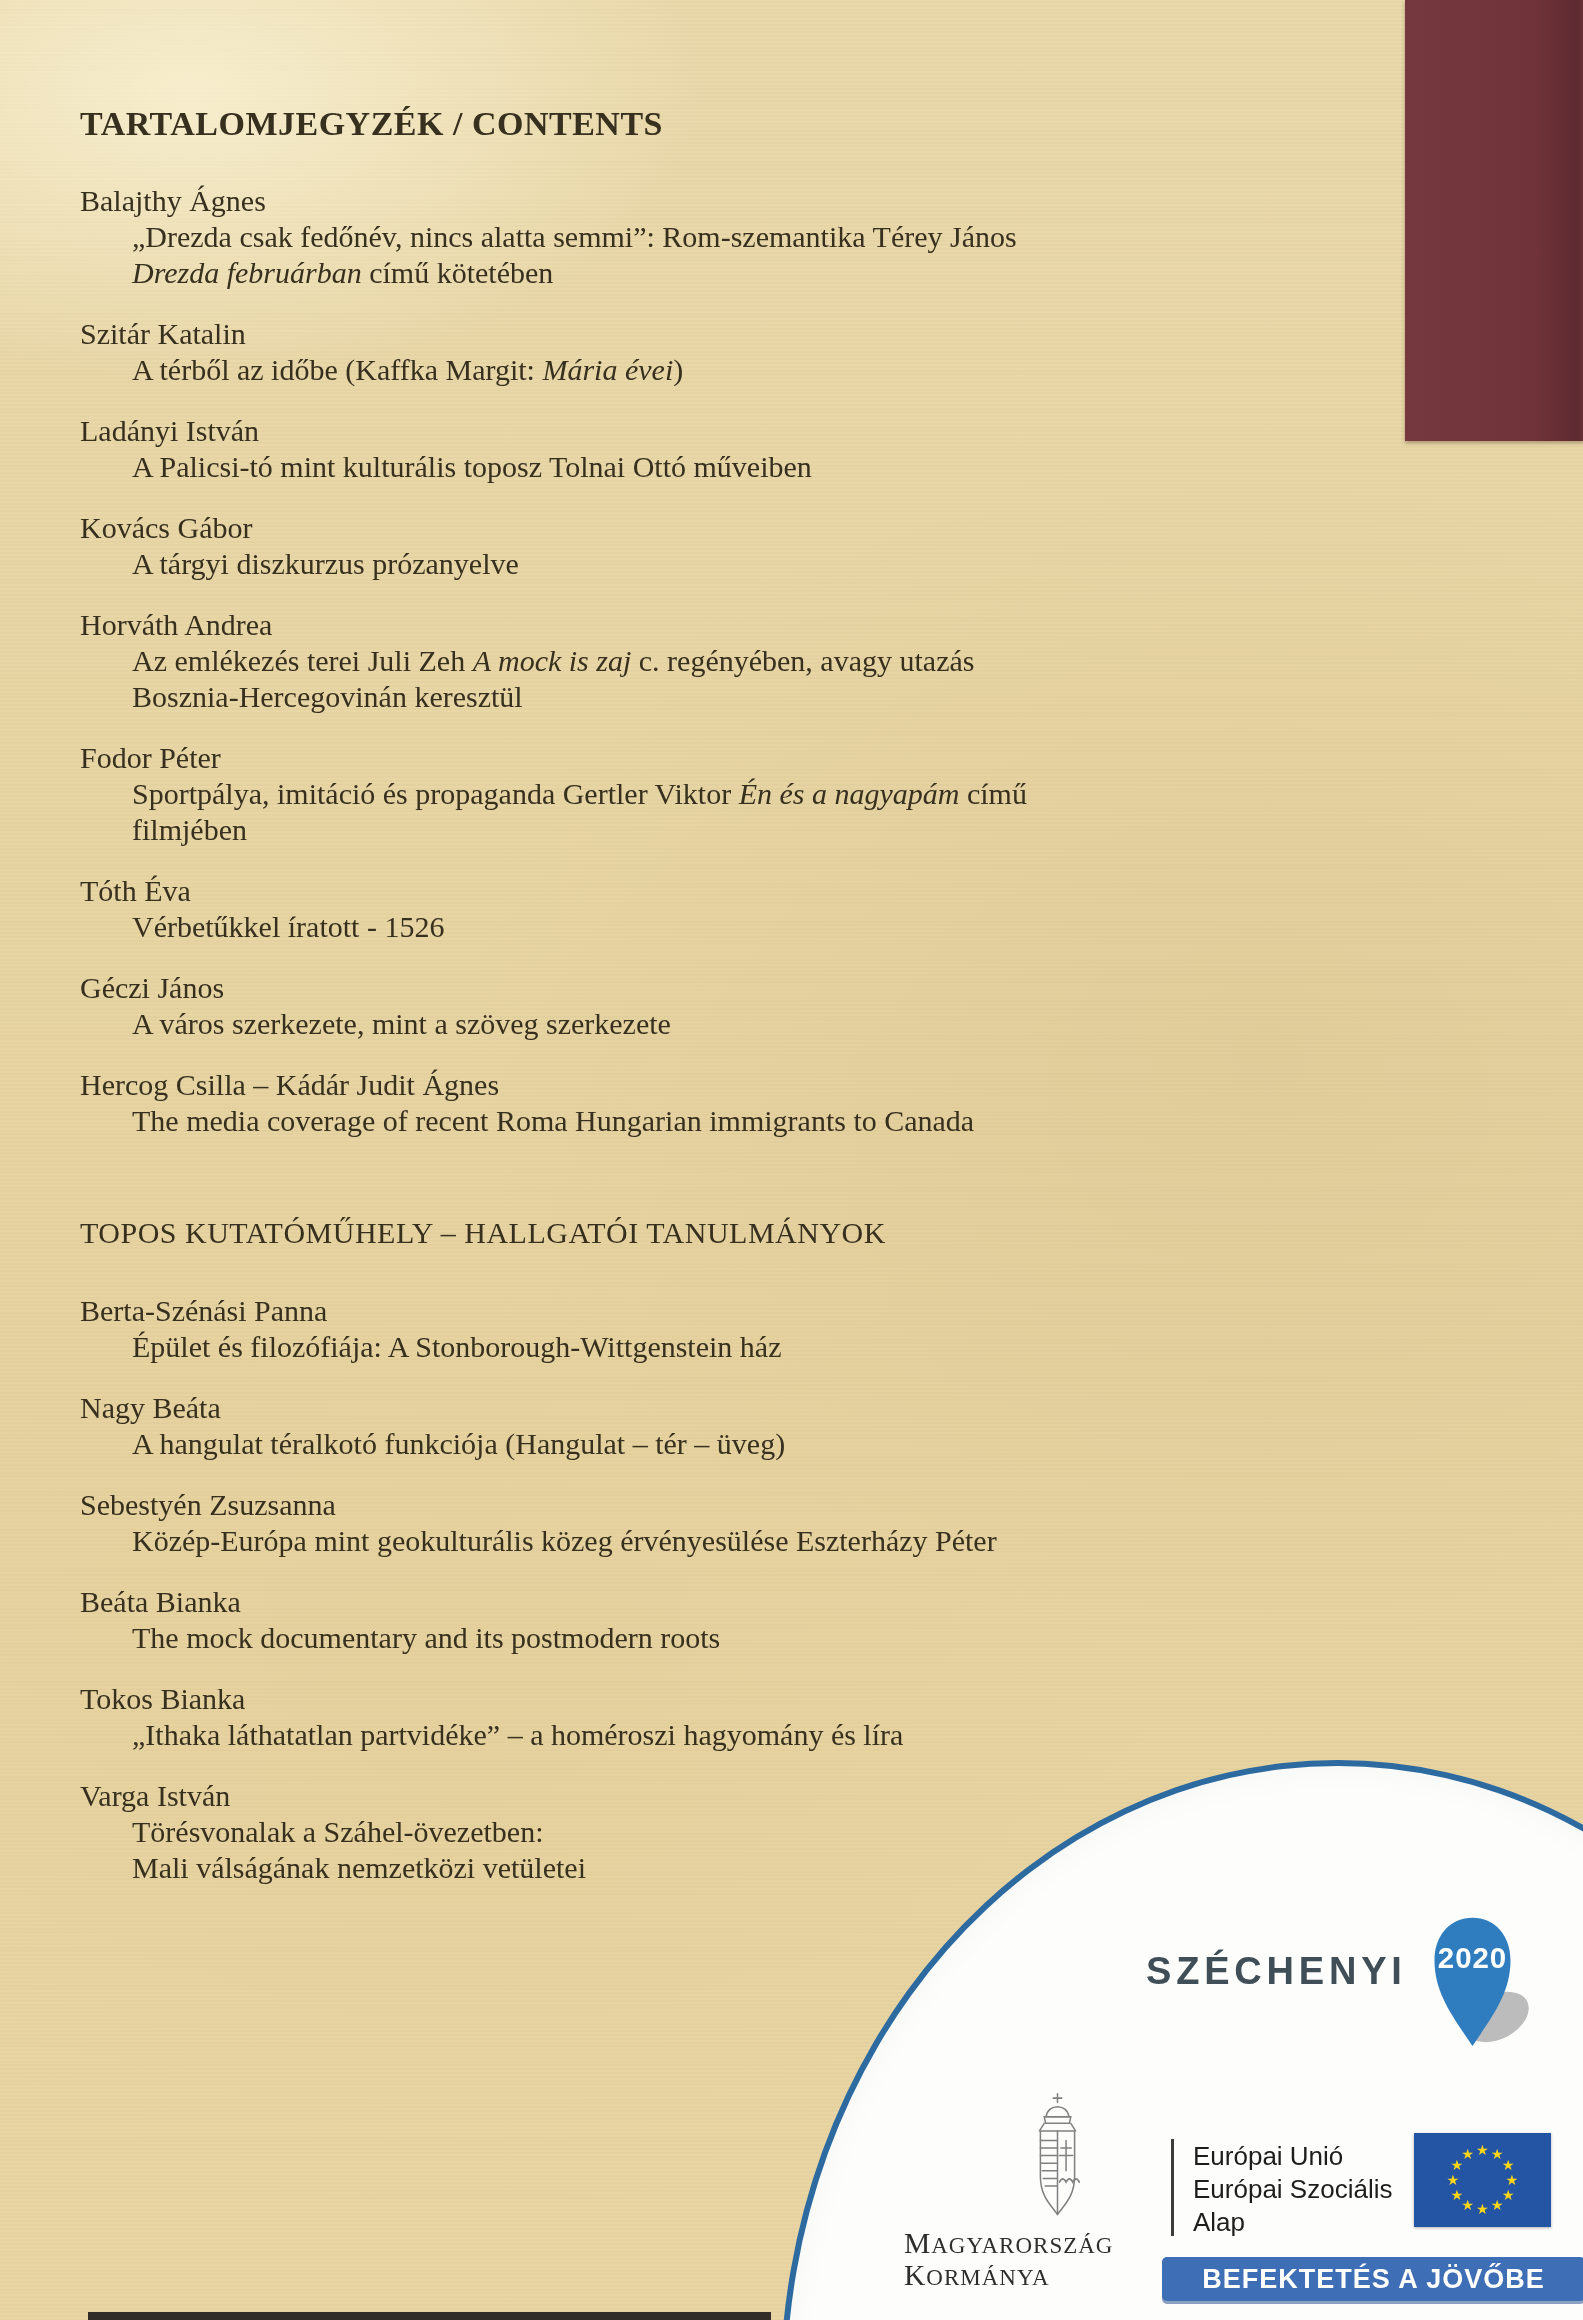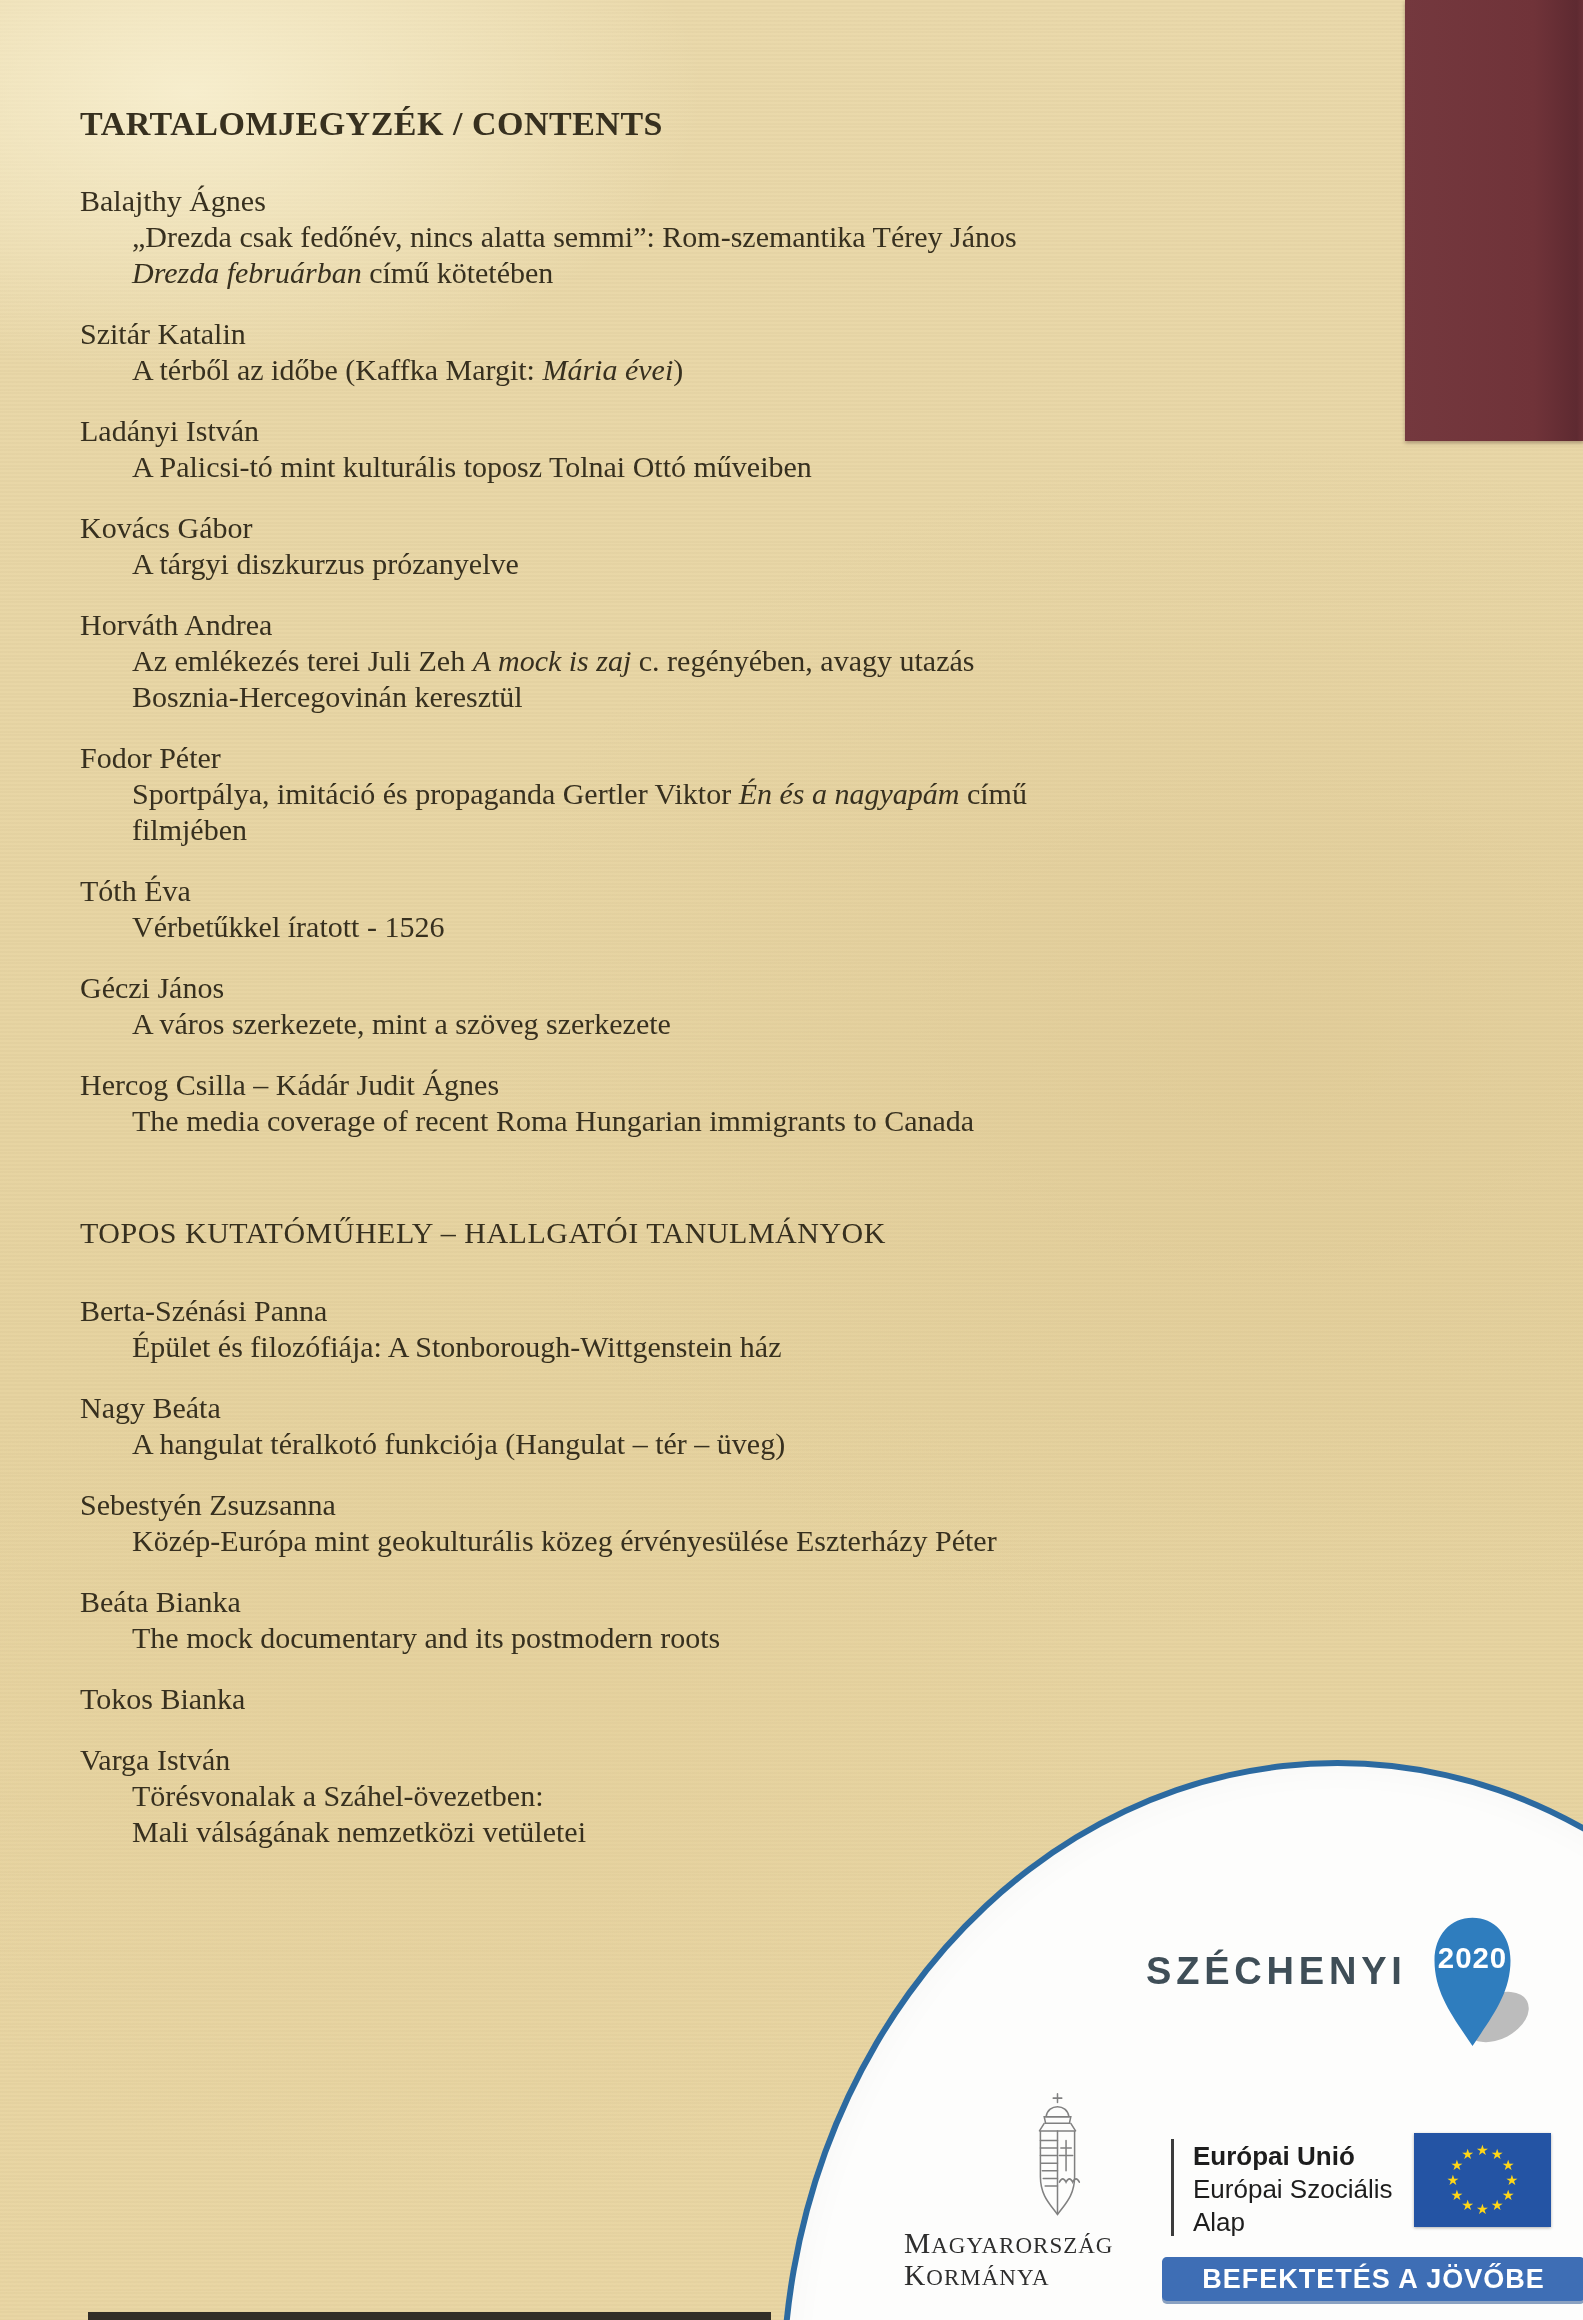--- a/index.html
+++ b/index.html
@@ -63,21 +63,21 @@
     font-family:"Liberation Serif","DejaVu Serif",serif;color:#2e2e2e;
   }
   .gov-block div{font-size:23px;line-height:29.5px;letter-spacing:1px;}
   .gov-block div::first-letter{font-size:29.5px;}
   
   .divider{position:absolute;left:1171px;top:2139px;width:2.9px;height:97px;background:#3c3c3c;}
   .eu-text{
     position:absolute;left:1193px;top:2140px;
     font-family:"Liberation Sans","DejaVu Sans",sans-serif;font-size:26px;line-height:33px;color:#1d1d1d;
   }
-  .eu-text .b{font-weight:bold;}
+  .eu-text .b{font-weight:normal;}
   .eu-flag{
     position:absolute;left:1414px;top:2133px;width:137px;height:94px;
     background:var(--flag_blue,#2454a4);box-shadow:0 1px 2.9px rgba(0,0,0,.3);
   }
   .eu-star{
     position:absolute;left:50%;top:50%;font-size:14.3px;line-height:14.3px;color:var(--star_yellow,#ffd617);
     font-family:"DejaVu Sans",sans-serif;
   }
   .invest-banner{
     position:absolute;left:1162px;top:2233px;width:423px;height:44px;
@@ -154,20 +154,21 @@
         <div class="entry">
           <div class="author">Sebestyén Zsuzsanna</div>
           <div class="title-line"><span>Közép-Európa mint geokulturális közeg érvényesülése Eszterházy Péter</span></div>
         </div>
         <div class="entry">
           <div class="author">Beáta Bianka</div>
           <div class="title-line"><span>The mock documentary and its postmodern roots</span></div>
         </div>
         <div class="entry">
           <div class="author">Tokos Bianka</div>
+          <div class="title-line"><span>„Ithaka láthatatlan partvidéke” – a homéroszi hagyomány és líra</span></div>
         </div>
         <div class="entry">
           <div class="author">Varga István</div>
           <div class="title-line"><span>Törésvonalak a Száhel-övezetben:</span></div>
           <div class="title-line"><span>Mali válságának nemzetközi vetületei</span></div>
         </div>
       </div>
   </div>
 
   <div class="white-ellipse"></div>

